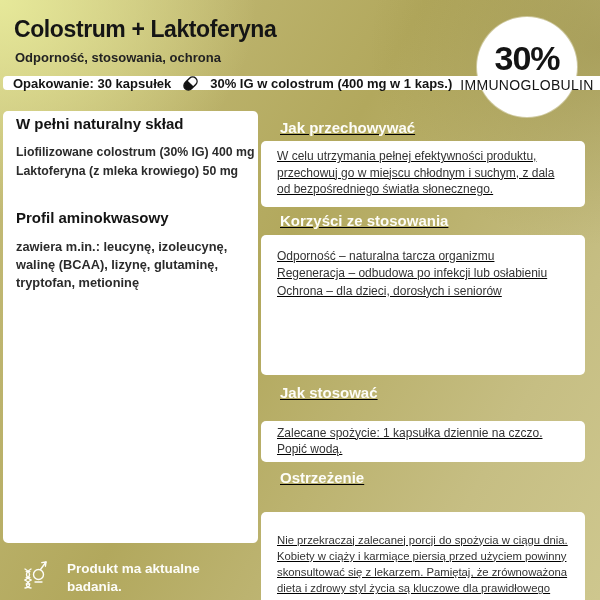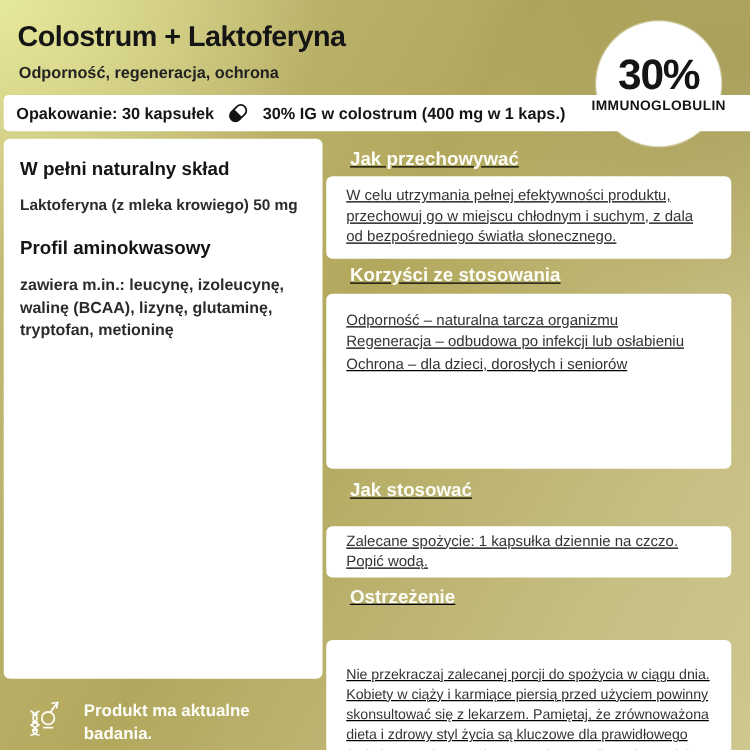--- a/index.html
+++ b/index.html
@@ -11,40 +11,40 @@
       radial-gradient(70% 60% at 100% 8%, rgba(125,115,42,0.32) 0%, rgba(125,115,42,0) 55%),
       linear-gradient(120deg, #c8c07e 0%, #b2a85d 45%, #c6be83 80%, #cec78e 100%);
   }
 
   
   .title { position:absolute; left:14px; top:12px; font-size:23px; line-height:34px;
            font-weight:800; color:#151515; letter-spacing:-0.4px; }
   .subtitle { position:absolute; left:15px; top:50px; font-size:13px; font-weight:600; color:#222; }
 
   
-  .info-bar { position:absolute; left:3px; top:76px; right:0; height:29px; background:#fff;
+  .info-bar { position:absolute; left:3px; top:76px; right:0; height:14px; background:#fff;
               border-radius:4px 0 0 4px; display:flex; align-items:center; gap:9px;
               padding-left:10px; z-index:1; }
   .info-bar .txt { font-size:13px; font-weight:700; color:#141414; white-space:nowrap; }
   .cap-icon { width:21px; height:21px; flex:0 0 auto; }
 
   
   .badge { position:absolute; left:477px; top:17px; width:100px; height:100px; background:#fff;
            border-radius:50%; z-index:2; display:flex; flex-direction:column; align-items:center;
            justify-content:center; gap:2px; box-shadow:0 0 0 1px rgba(255,255,255,0.4); }
   .badge-percent { font-size:34px; line-height:34px; font-weight:800; color:#141414; letter-spacing:-1px; }
-  .badge-label { font-size:11px; font-weight:700; color:#141414; letter-spacing:0.3px; }
+  .badge-label { font-size:14px; font-weight:400; color:#141414; letter-spacing:0.3px; }
 
   
   .left-panel { position:absolute; left:3px; top:111px; width:255px; height:432px; background:#fff;
-                border-radius:5px; box-sizing:border-box; padding:16px 8px 0 13px; color:#2b2b2b; }
+                border-radius:5px; box-sizing:border-box; padding:4px 8px 0 13px; color:#2b2b2b; }
   .left-panel h2 { margin:0; font-size:15px; font-weight:800; color:#141414; }
   .left-panel .ingredients { margin:11px 0 0 0; }
   .left-panel .ingredients p { margin:0; font-size:12.3px; font-weight:600; line-height:19px; white-space:nowrap; }
-  .left-panel .amino-h { margin-top:16px; }
+  .left-panel .amino-h { margin-top:28px; }
   .left-panel .amino { margin:12px 0 0 0; font-size:12.8px; font-weight:700; line-height:18px; width:228px; }
 
   
   .right-col { position:absolute; left:261px; top:113px; width:324px;text-decoration:underline; }
   .sec-header { height:28px; display:flex; align-items:center; padding-left:19px;
                 color:#fdfdf8; font-weight:800; font-size:15px; }
   .sec-box { background:#fff; border-radius:5px; box-sizing:border-box; padding:9px 16px;
              font-size:12px; line-height:16.5px; font-weight:500; color:#333; }
   .box-storage { min-height:62px; padding-top:7px; }
   .box-benefits { height:140px; padding-top:13px; }
@@ -58,21 +58,21 @@
   .research-icon { position:absolute; left:21px; top:557px; width:27px; height:32px; }
   .research-text { position:absolute; left:67px; top:560px; width:175px; font-size:13.5px;
                    font-weight:800; line-height:17.5px; color:#fdfdf8; }
 </style>
 </head>
 <body>
 
 <div class="poster">
 
   <div class="title">Colostrum + Laktoferyna</div>
-  <div class="subtitle">Odporność, regeneracja, ochrona</div>
+  <div class="subtitle">Odporność, stosowania, ochrona</div>
 
   <div class="info-bar">
     <span class="txt">Opakowanie: 30 kapsułek</span>
     <span class="cap-icon">
       <svg viewBox="0 0 22 22" width="21" height="21">
         <g transform="rotate(-45 11 11)">
           <rect x="3.2" y="6.4" width="15.6" height="9.2" rx="4.6" fill="#ffffff" stroke="#141414" stroke-width="1.5"></rect>
           <path d="M11 6.4 H7.8 a4.6 4.6 0 0 0 0 9.2 H11 Z" fill="#141414"></path>
         </g>
       </svg>
@@ -81,20 +81,21 @@
   </div>
 
   <div class="badge">
     <div class="badge-percent">30%</div>
     <div class="badge-label">IMMUNOGLOBULIN</div>
   </div>
 
   <div class="left-panel">
     <h2>W pełni naturalny skład</h2>
     <div class="ingredients">
+      <p>Liofilizowane colostrum (30% IG) 400 mg</p>
       <p>Laktoferyna (z mleka krowiego) 50 mg</p>
     </div>
     <h2 class="amino-h">Profil aminokwasowy</h2>
     <p class="amino">zawiera m.in.: leucynę, izoleucynę, walinę (BCAA), lizynę, glutaminę, tryptofan, metioninę</p>
   </div>
 
   <div class="right-col">
 
     <div class="sec-header">Jak przechowywać</div>
     <div class="sec-box box-storage">W celu utrzymania pełnej efektywności produktu, przechowuj go w miejscu chłodnym i suchym, z dala od bezpośredniego światła słonecznego.</div>

